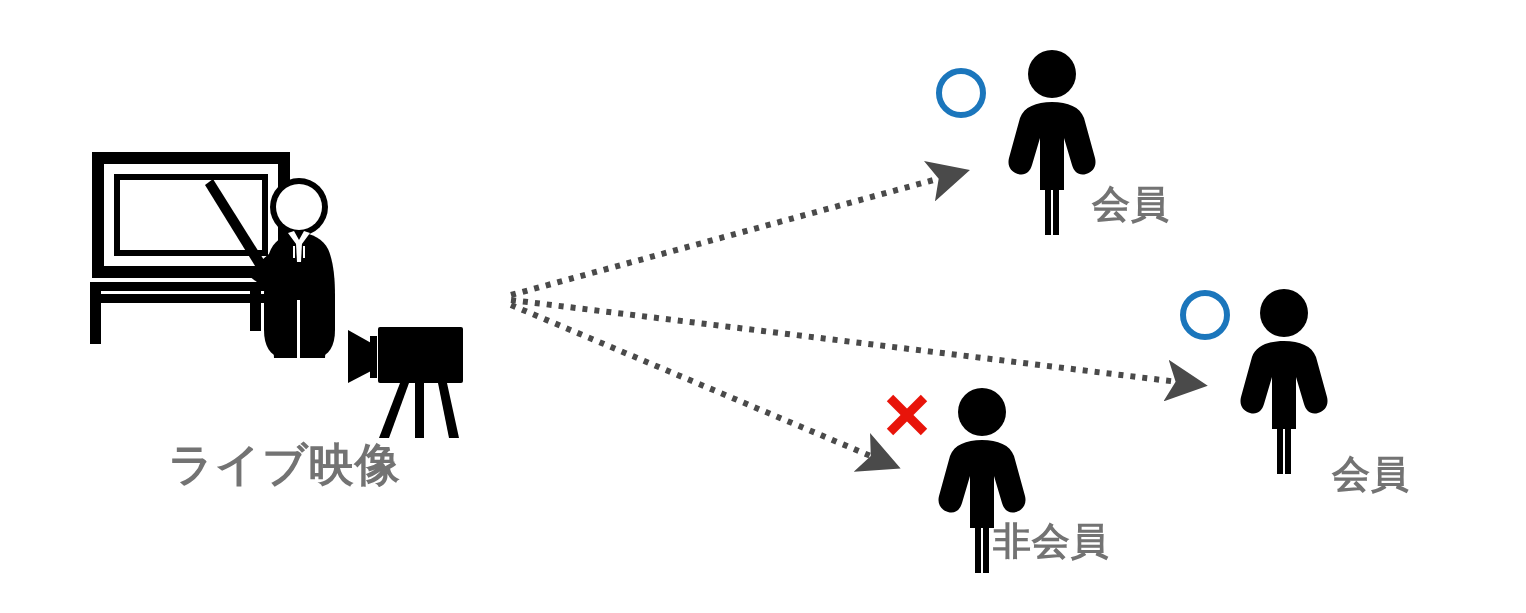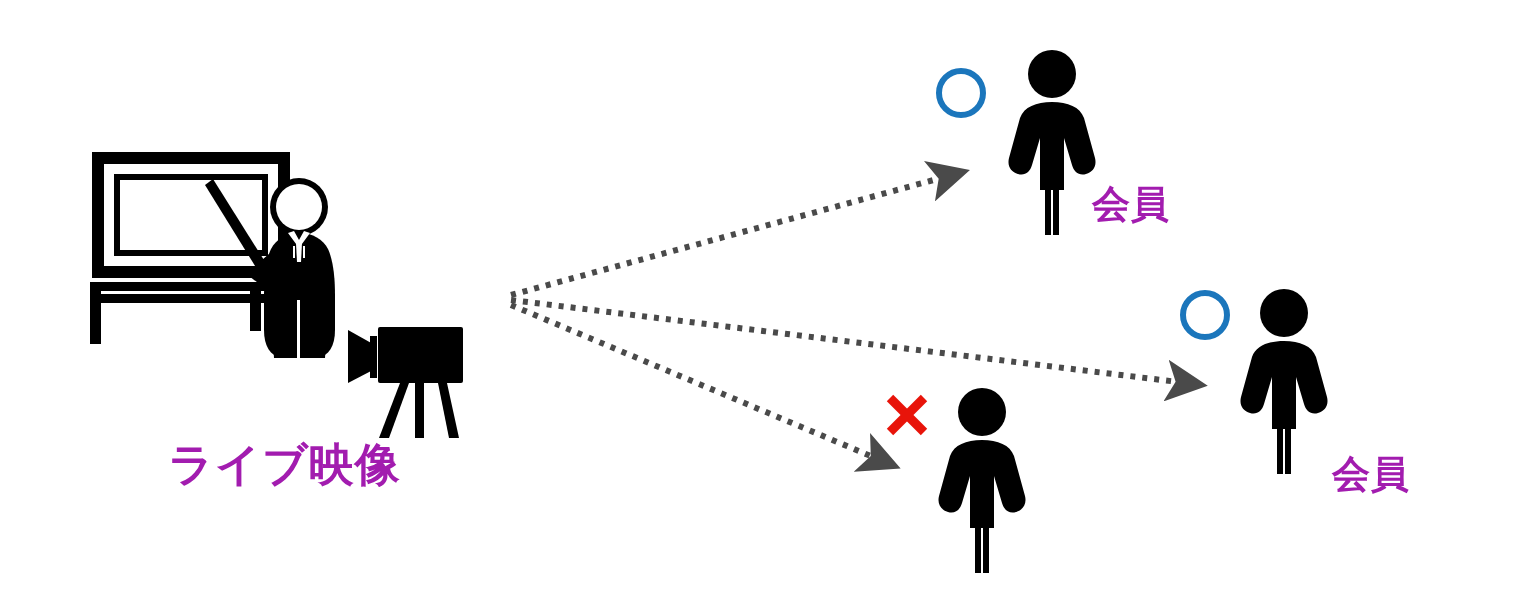--- a/index.html
+++ b/index.html
@@ -17,21 +17,21 @@
   }
   .layer {
     position: absolute;
     left: 0;
     top: 0;
     width: 1526px;
     height: 613px;
   }
   .label {
     position: absolute;
-    color: #a21caf;
+    color: #737373;
     font-weight: 700;
     white-space: nowrap;
     letter-spacing: 0.02em;
     line-height: 1;
   }
   .label-live {
     left: 168px;
     top: 442px;
     font-size: 45px;
   }
@@ -204,14 +204,15 @@
       <line x1="924" y1="398" x2="890" y2="432"></line>
     </g>
   </svg>
 
   <div class="label label-live">ライブ映像</div>
 
   <div class="label label-member-top">会員</div>
 
   <div class="label label-member-right">会員</div>
 
+  <div class="label label-nonmember">非会員</div>
 
 </div>
 
 </body></html>

